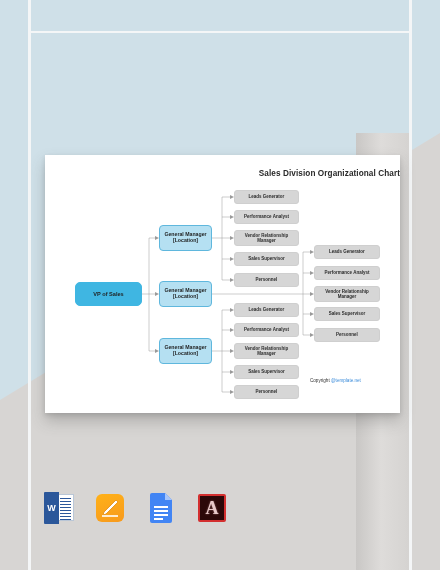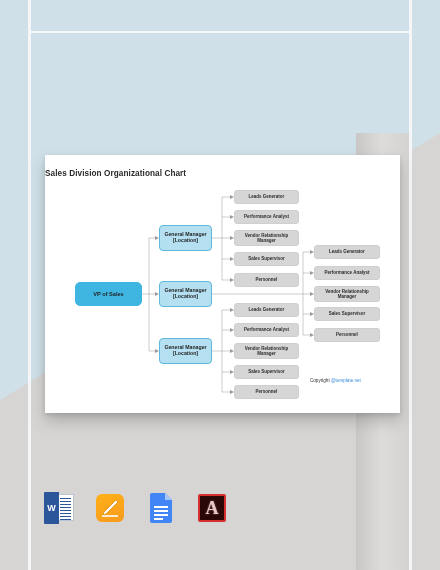--- a/index.html
+++ b/index.html
@@ -61,21 +61,21 @@
     left: 45px; top: 155px;
     width: 355px; height: 258px;
     background: #ffffff;
     box-shadow: 0 8px 14px rgba(80,80,80,0.30), 0 2px 4px rgba(80,80,80,0.18);
   }
 
   #doc-title {
     position: absolute;
     left: 0; top: 14px;
     width: 355px;
-    text-align: left;
+    text-align: right;
     font-size: 8.2px;
     font-weight: bold;
     color: #2a2a2a;
     letter-spacing: .01em;
   }
 
   
   #chart {
     position: absolute;
     left: 0; top: 0;

